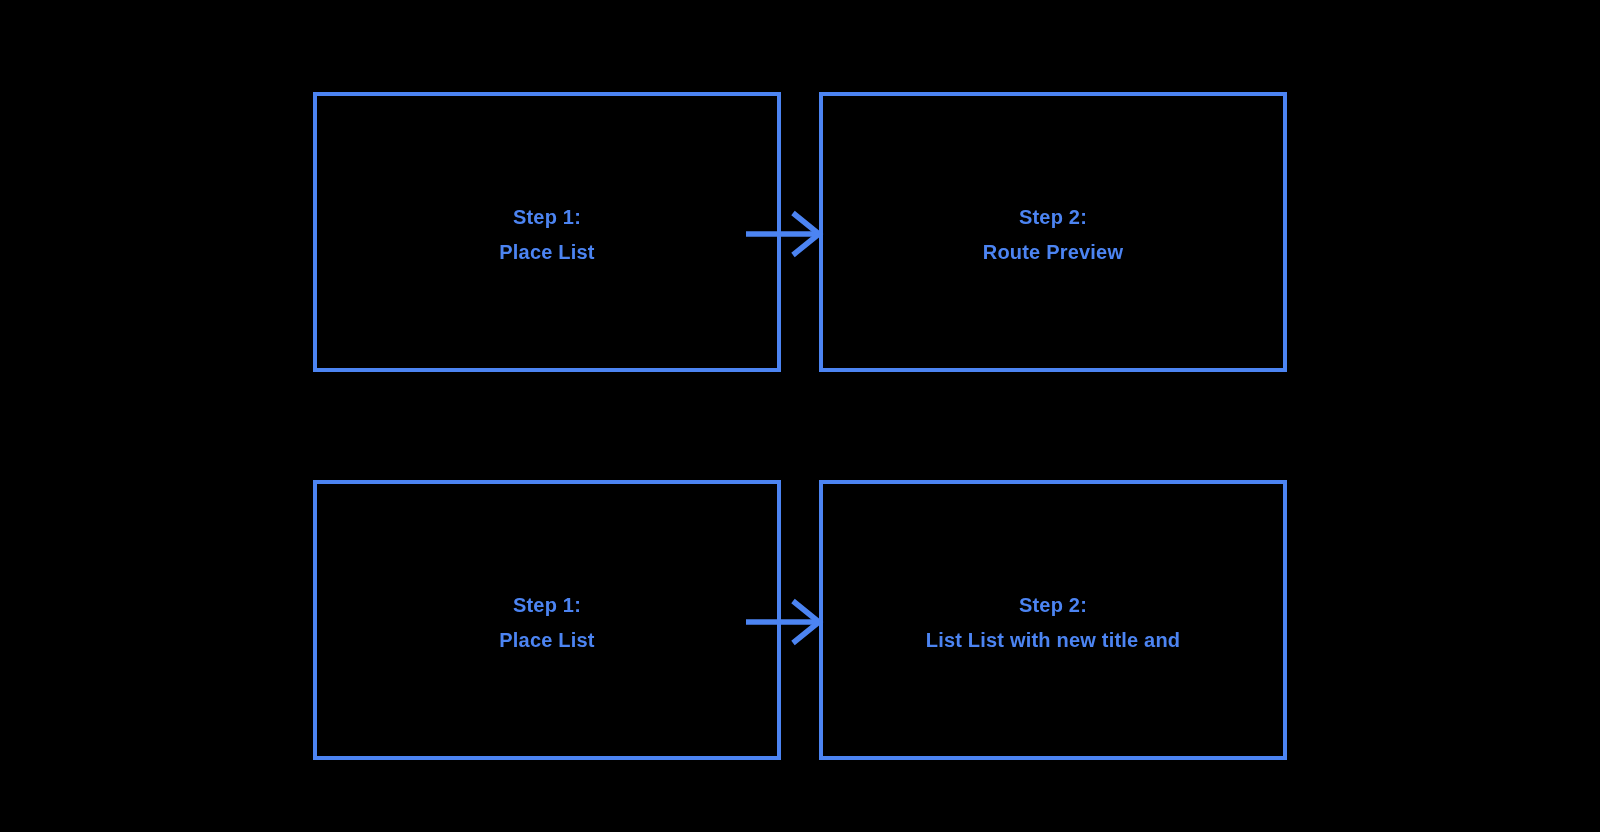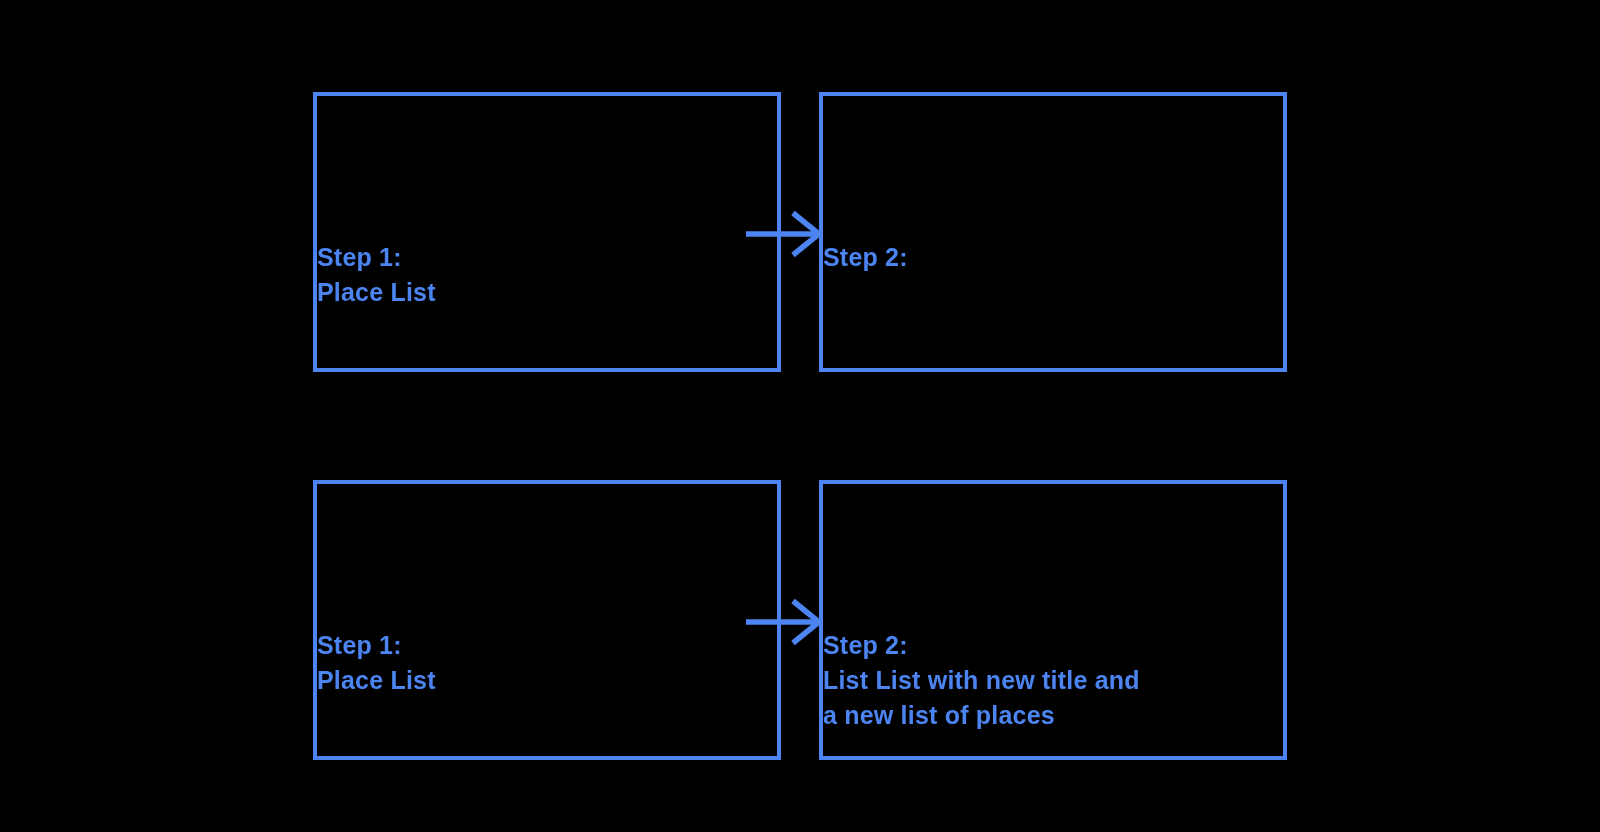--- a/index.html
+++ b/index.html
@@ -21,26 +21,26 @@
     height: 272px;  
     border: 4px solid #4C84F2;
     background: transparent;
     box-sizing: content-box;
   }
   .flow-box .box-label {
     position: absolute;
     top: 104px;
     left: 0;
     width: 100%;
+    text-align: center;
     color: #4C84F2;
-    font-size: 25px;
+    font-size: 20px;
     line-height: 35px;
     font-weight: 600;
     letter-spacing: 0.2px;
-    margin-top: 40px;
   }
   .box-label span { display: block; }
 
   #box-row1-source { left: 313px; top: 92px; }
   #box-row1-target { left: 819px; top: 92px; }
   #box-row2-source { left: 313px; top: 480px; }
   #box-row2-target { left: 819px; top: 480px; }
 
   .flow-arrow {
     position: absolute;
@@ -66,40 +66,40 @@
   <div class="flow-box" id="box-row1-source">
     <div class="box-label">
       <span>Step 1:</span>
       <span>Place List</span>
     </div>
   </div>
 
   <div class="flow-box" id="box-row1-target">
     <div class="box-label">
       <span>Step 2:</span>
+      <span>Route Preview</span>
     </div>
   </div>
 
   <svg class="flow-arrow" id="arrow-row1" viewBox="0 0 86 60">
     <line x1="5" y1="30" x2="74" y2="30"></line>
     <polyline points="52,9 78,30 52,51"></polyline>
   </svg>
 
   <div class="flow-box" id="box-row2-source">
     <div class="box-label">
       <span>Step 1:</span>
       <span>Place List</span>
     </div>
   </div>
 
   <div class="flow-box" id="box-row2-target">
     <div class="box-label">
       <span>Step 2:</span>
       <span>List List with new title and</span>
-      <span>a new list of places</span>
     </div>
   </div>
 
   <svg class="flow-arrow" id="arrow-row2" viewBox="0 0 86 60">
     <line x1="5" y1="30" x2="74" y2="30"></line>
     <polyline points="52,9 78,30 52,51"></polyline>
   </svg>
 
 </div>
 

